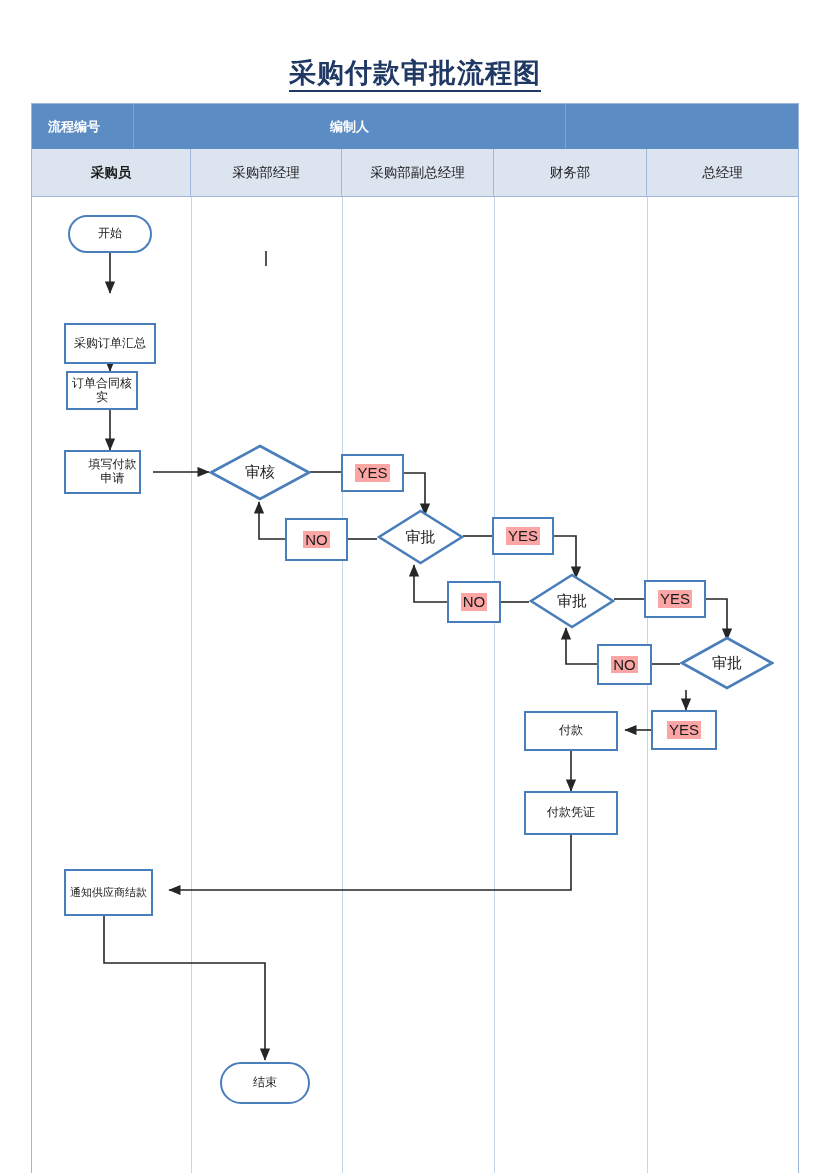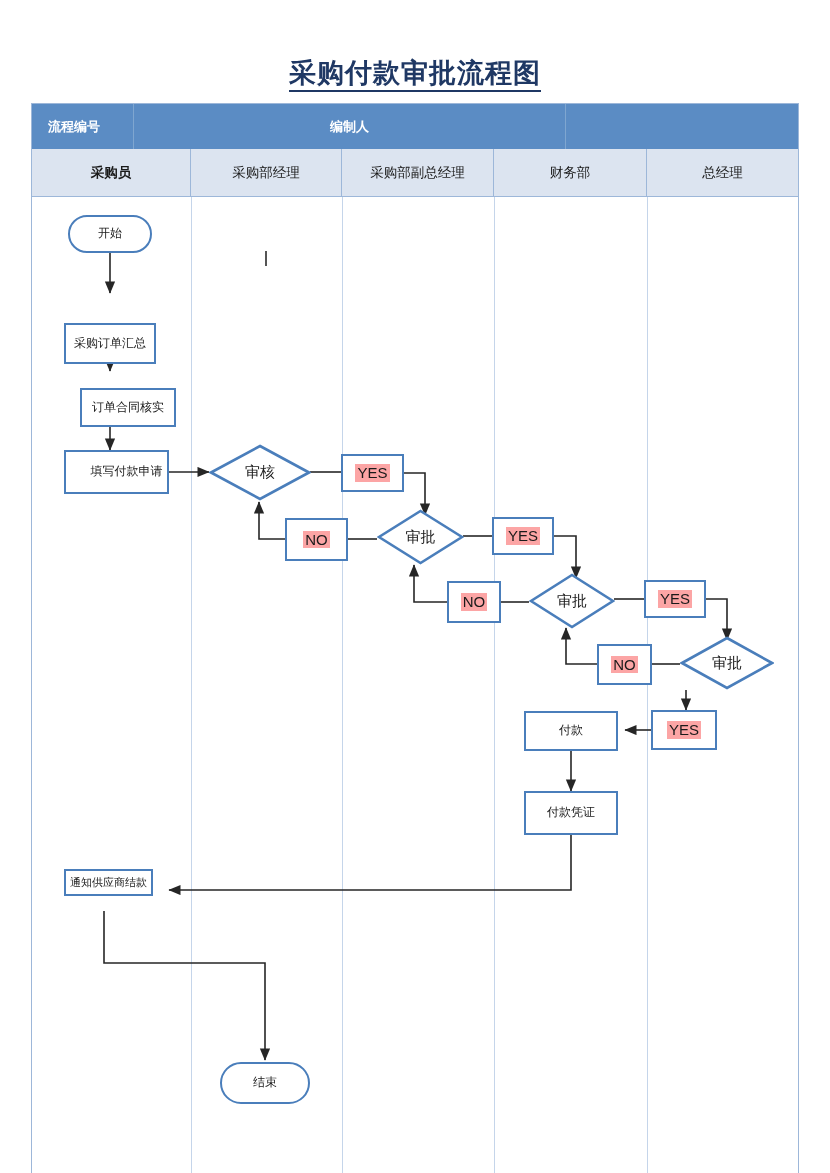--- a/index.html
+++ b/index.html
@@ -259,25 +259,25 @@
     <path d="M501,602 L529,602"></path>
     <path d="M614,599 L644,599"></path>
     <path d="M652,664 L680,664"></path>
   </g>
 </svg>
 
 <div class="node terminator" style="left:68px;  top:215px; width:84px; height:38px;">开始</div>
 
 <div class="node process" style="left:64px;  top:293px; width:92px; height:41px;margin-top:30px;">采购订单汇总</div>
 
-<div class="node process" style="left:80px;  top:371px; width:96px; height:39px;margin-top:17px;">订单合同核实</div>
-
-<div class="node process" style="left:64px;  top:450px; width:105px; height:44px;padding-left:20px;">填写付款申请</div>
-
-<div class="node process" style="left:64px;  top:869px; width:89px; height:27px; font-size:11px;text-align:center;">通知供应商结款</div>
+<div class="node process" style="left:66px;  top:371px; width:72px; height:39px;">订单合同核实</div>
+
+<div class="node process" style="left:64px;  top:450px; width:77px; height:44px;padding-left:20px;">填写付款申请</div>
+
+<div class="node process" style="left:64px;  top:869px; width:89px; height:47px; font-size:11px;text-align:center;">通知供应商结款</div>
 
 <div class="node terminator" style="left:220px; top:1062px; width:90px; height:42px;">结束</div>
 
 <div class="diamond" style="left:209px; top:444px; width:102px; height:57px;">
   <svg width="102" height="57" viewBox="0 0 102 57">
     <polygon points="51,2 100,28.5 51,55 2,28.5" fill="#ffffff" stroke="#4A7EBB" stroke-width="2.6"></polygon>
   </svg>
   <div class="dlabel">审核</div>
 </div>
 

